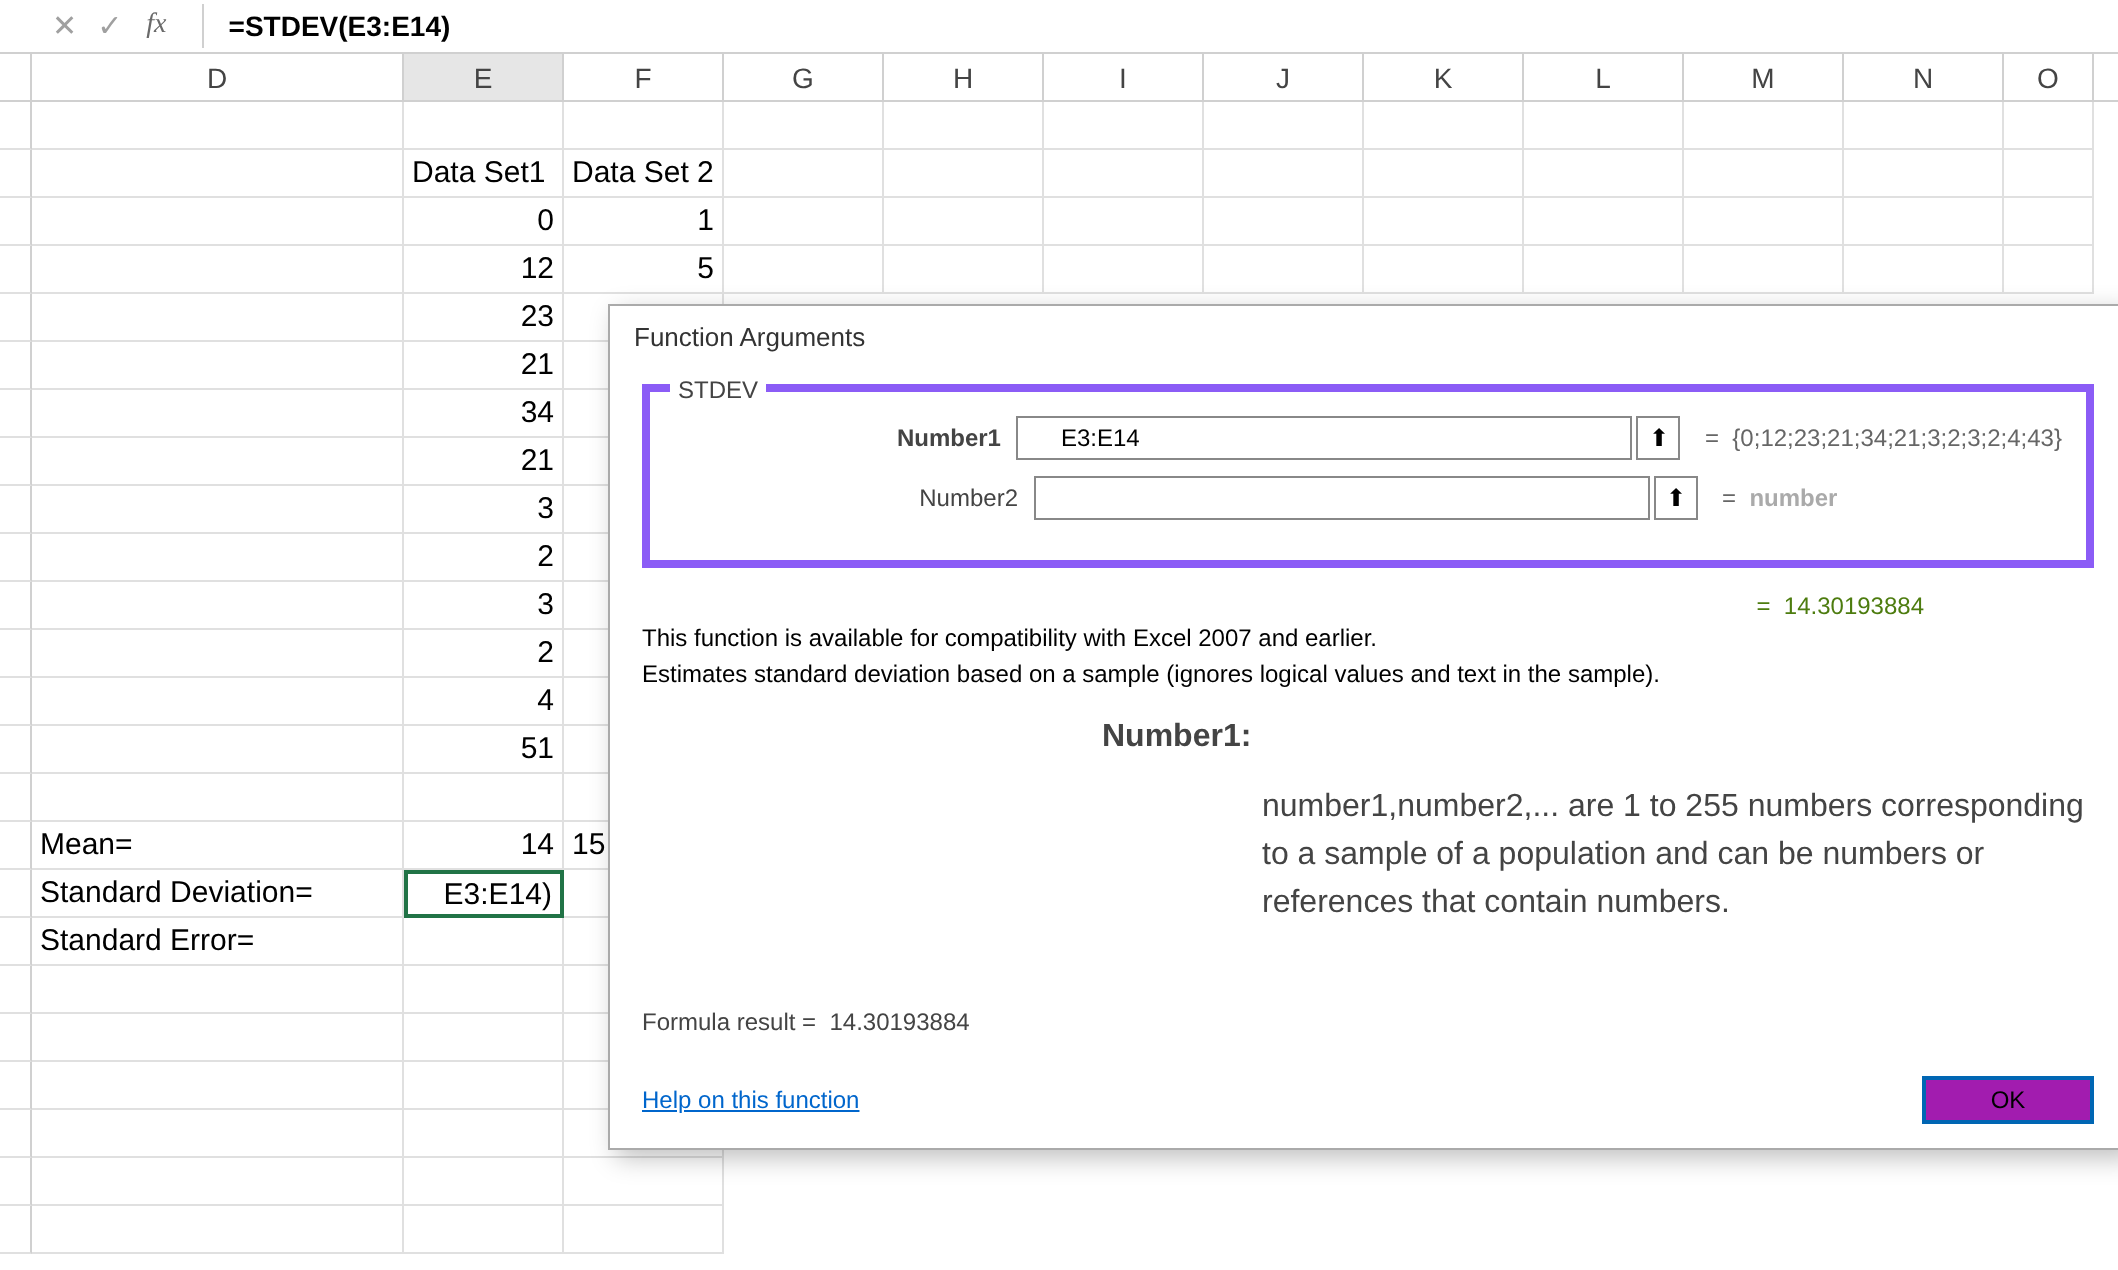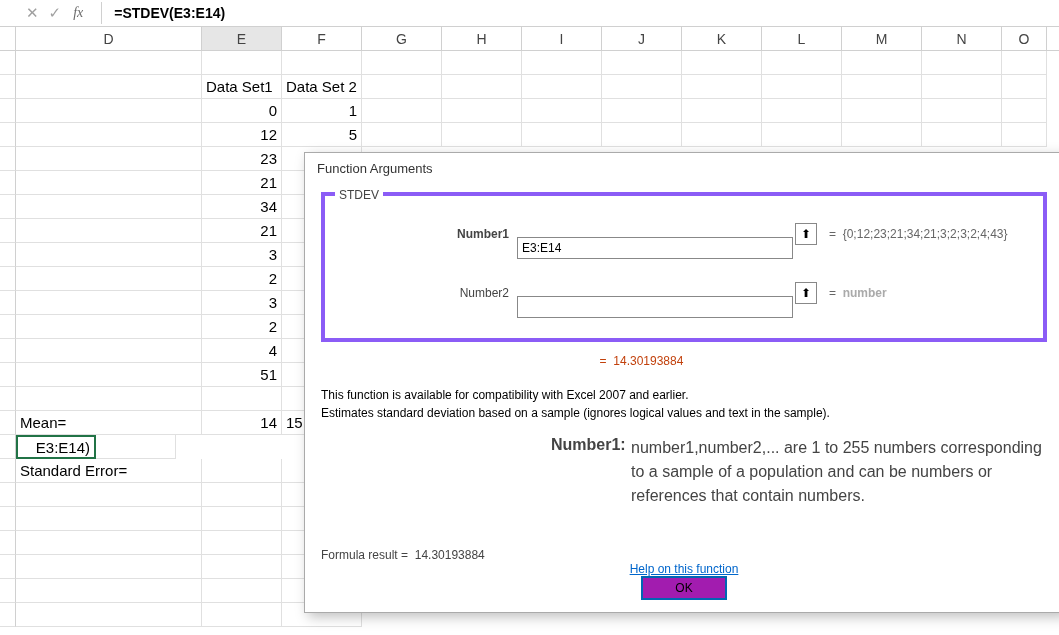--- a/index.html
+++ b/index.html
@@ -160,26 +160,25 @@
       text-align: right;
       padding-right: 8px;
       font-size: 12px;
     }
     .arg-label.bold { font-weight: bold; }
     .arg-input-wrap {
       display: flex;
       align-items: center;
     }
     .arg-input {
-      width: 276px;
+      width: 308px;
       height: 22px;
       border: 1px solid #888;
-      padding: 0 4px;
-      font-size: 12px;
-      margin-top: 29px;
+      padding: 0 21px;
+      font-size: 12px;
     }
     .ref-btn {
       width: 22px;
       height: 22px;
       border: 1px solid #888;
       background: #fff;
       margin-left: 2px;
       display: flex;
       align-items: center;
       justify-content: center;
@@ -189,40 +188,40 @@
     .arg-result {
       padding-left: 12px;
       font-size: 12px;
       color: #666;
     }
     .arg-result .eq { color: #666; }
     .arg-result .val {}
     .arg-result .placeholder { color: #aaa; font-weight: bold; }
     
     .result-line {
-      text-align: center;
+      text-align: right;
       padding-right: 85px;
       font-size: 12px;
-      color: #c2410c;
-      margin-bottom: 18px;
+      color: #4d7c0f;
+      margin-bottom: 0;
     }
     .desc-text {
       font-size: 12px;
       color: #000000;
       line-height: 1.5;
       margin-bottom: 14px;
     }
     .param-desc {
       display: flex;
       margin-bottom: 40px;
       font-size: 16px;
       padding-left: 230px;
     }
     .param-desc .name { font-weight: bold; padding-right: 10px; width: 80px; }
-    .param-desc .txt { flex: 1; line-height: 1.5; }
+    .param-desc .txt { flex: 1; line-height: 1.5; margin-top: 32px; }
     .formula-result {
       font-size: 12px;
       color: #444;
     }
     .help-link {
       color: #0066cc;
       text-decoration: underline;
       cursor: pointer;
       font-size: 12px;
     }
@@ -232,21 +231,21 @@
       border: 2px solid #0066b3;
       background: #a21caf;
       font-size: 12px;
       cursor: pointer;
       text-align: center;
     }
     .footer-row {
       display: flex;
       justify-content: space-between;
       align-items: center;
-      flex-direction: column;
+      margin-top: 20px;
     }
     .formula-content { font-weight: bold; }
   </style>
 </head>
 <body>
 
 <div class="formula-bar">
   <div class="formula-bar-btns">
     <span class="formula-icon">✕</span>
     <span class="formula-icon">✓</span>
@@ -410,20 +409,21 @@
 
     <div class="grid-row">
       <div class="row-num"></div>
       <div class="cell col-D">Mean=</div>
       <div class="cell col-E right">14</div>
       <div class="cell col-F" style="text-align:left">15</div>
     </div>
 
     <div class="grid-row">
       <div class="row-num"></div>
+      <div class="cell col-D">Standard Deviation=</div>
       <div class="cell col-E right selected">E3:E14)</div>
       <div class="cell col-F"></div>
     </div>
 
     <div class="grid-row">
       <div class="row-num"></div>
       <div class="cell col-D">Standard Error=</div>
       <div class="cell col-E"></div>
       <div class="cell col-F"></div>
     </div>

